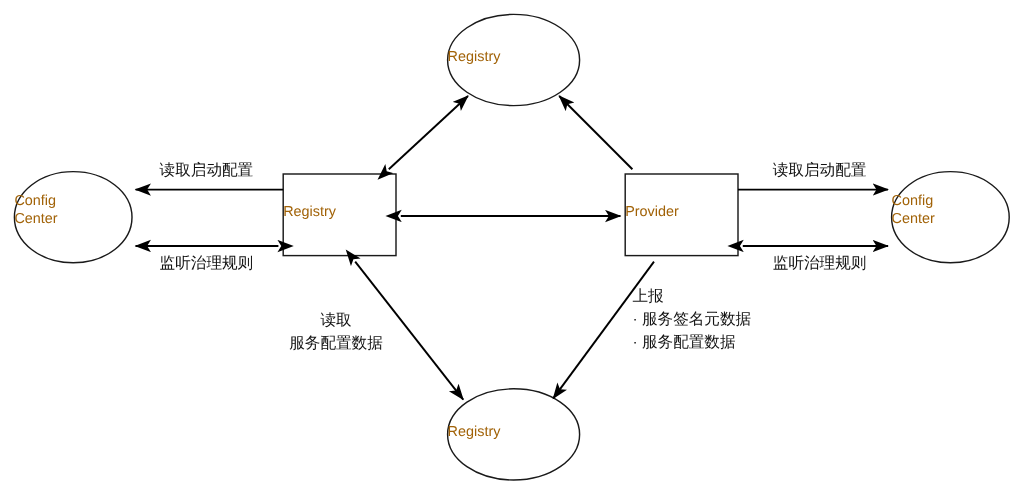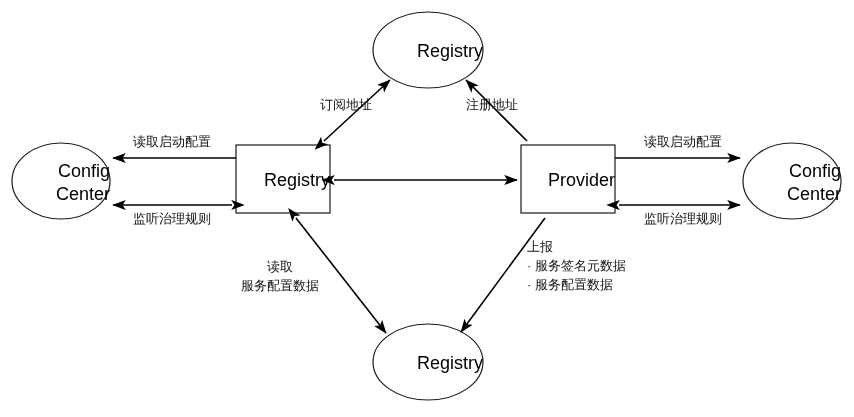--- a/index.html
+++ b/index.html
@@ -8,23 +8,23 @@
     width:854px;height:417px;
     background:#ffffff;
     font-family:"Liberation Sans","DejaVu Sans",sans-serif;
     overflow:hidden;
   }
   svg#diagram{position:absolute;left:0;top:0;width:854px;height:417px;}
   .shape{fill:#ffffff;stroke:#1a1a1a;stroke-width:1.2;}
   .edge{stroke:#000000;stroke-width:1.6;fill:none;}
   .node-label{
     position:absolute;
-    font-size:18px;
-    color:#000000;
-    text-align:right;
+    font-size:12px;
+    color:#a16207;
+    text-align:left;
     line-height:1.25;
     white-space:pre-line;
     pointer-events:none;
   }
   .edge-label{
     position:absolute;
     font-size:13px;
     color:#111111;
     line-height:1.45;
     white-space:pre-line;
@@ -86,23 +86,21 @@
   <div class="node-label" style="left:521px;top:169px;width:94px;">Provider</div>
 
   <div class="node-label" style="left:12px;top:160px;width:98px;">Config
 Center</div>
 
   <div class="node-label" style="left:743px;top:160px;width:98px;">Config
 Center</div>
 
   <div class="node-label" style="left:373px;top:352px;width:110px;">Registry</div>
 
-  <div class="edge-label el-center" style="left:306px;top:96px;width:80px;">订阅地址</div>
 
-  <div class="edge-label el-center" style="left:452px;top:96px;width:80px;">注册地址</div>
 
   <div class="edge-label el-center" style="left:117px;top:133px;width:110px;">读取启动配置</div>
 
   <div class="edge-label el-center" style="left:117px;top:210px;width:110px;">监听治理规则</div>
 
   <div class="edge-label el-center" style="left:628px;top:133px;width:110px;">读取启动配置</div>
 
   <div class="edge-label el-center" style="left:628px;top:210px;width:110px;">监听治理规则</div>
 
   <div class="edge-label el-left" style="left:527px;top:238px;width:150px;">上报

